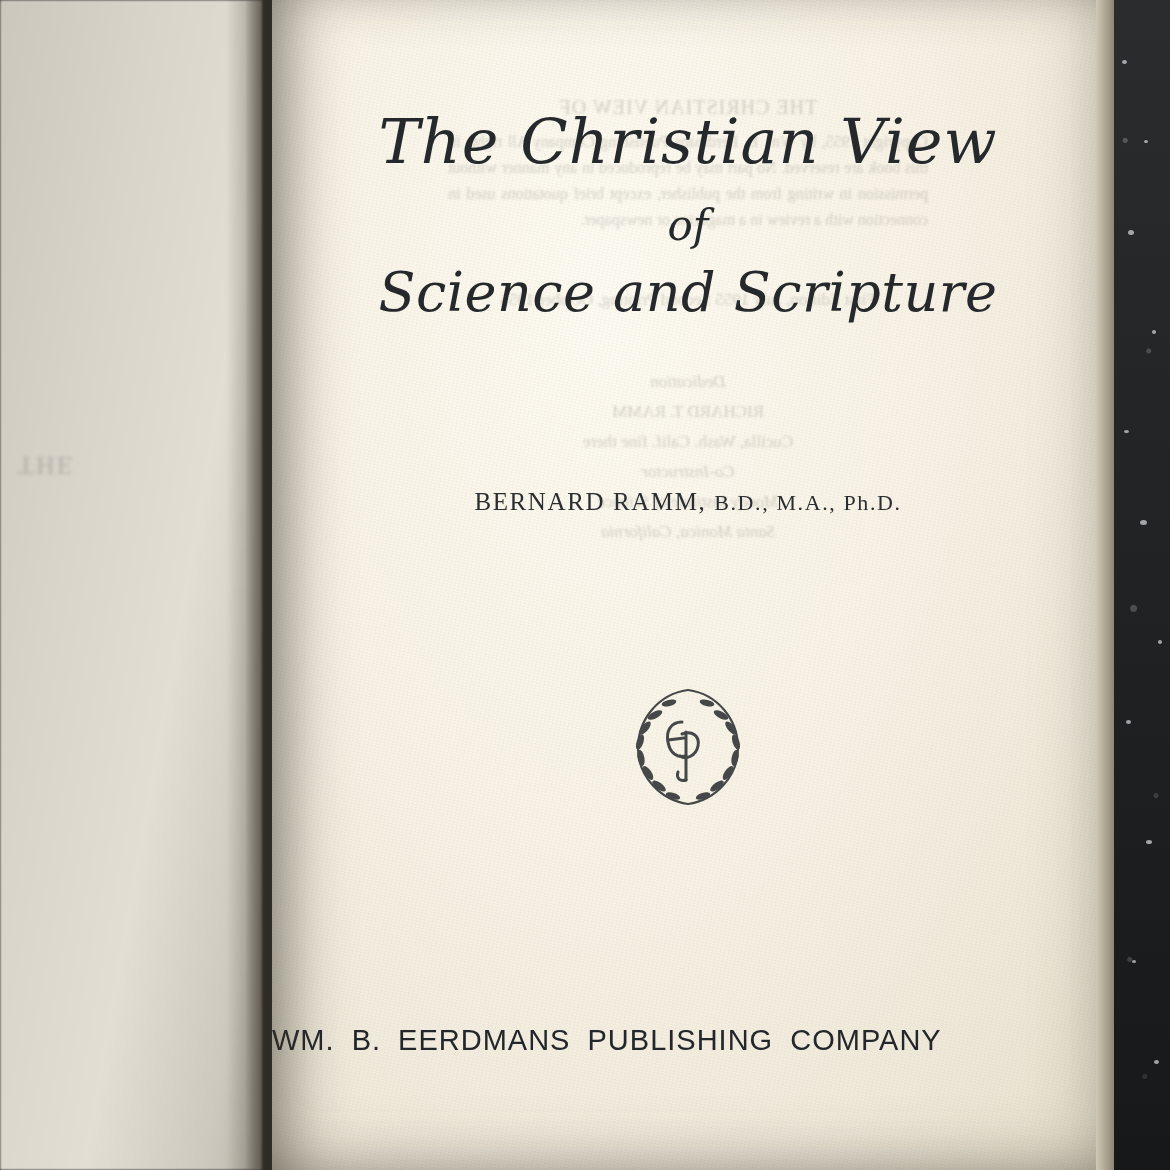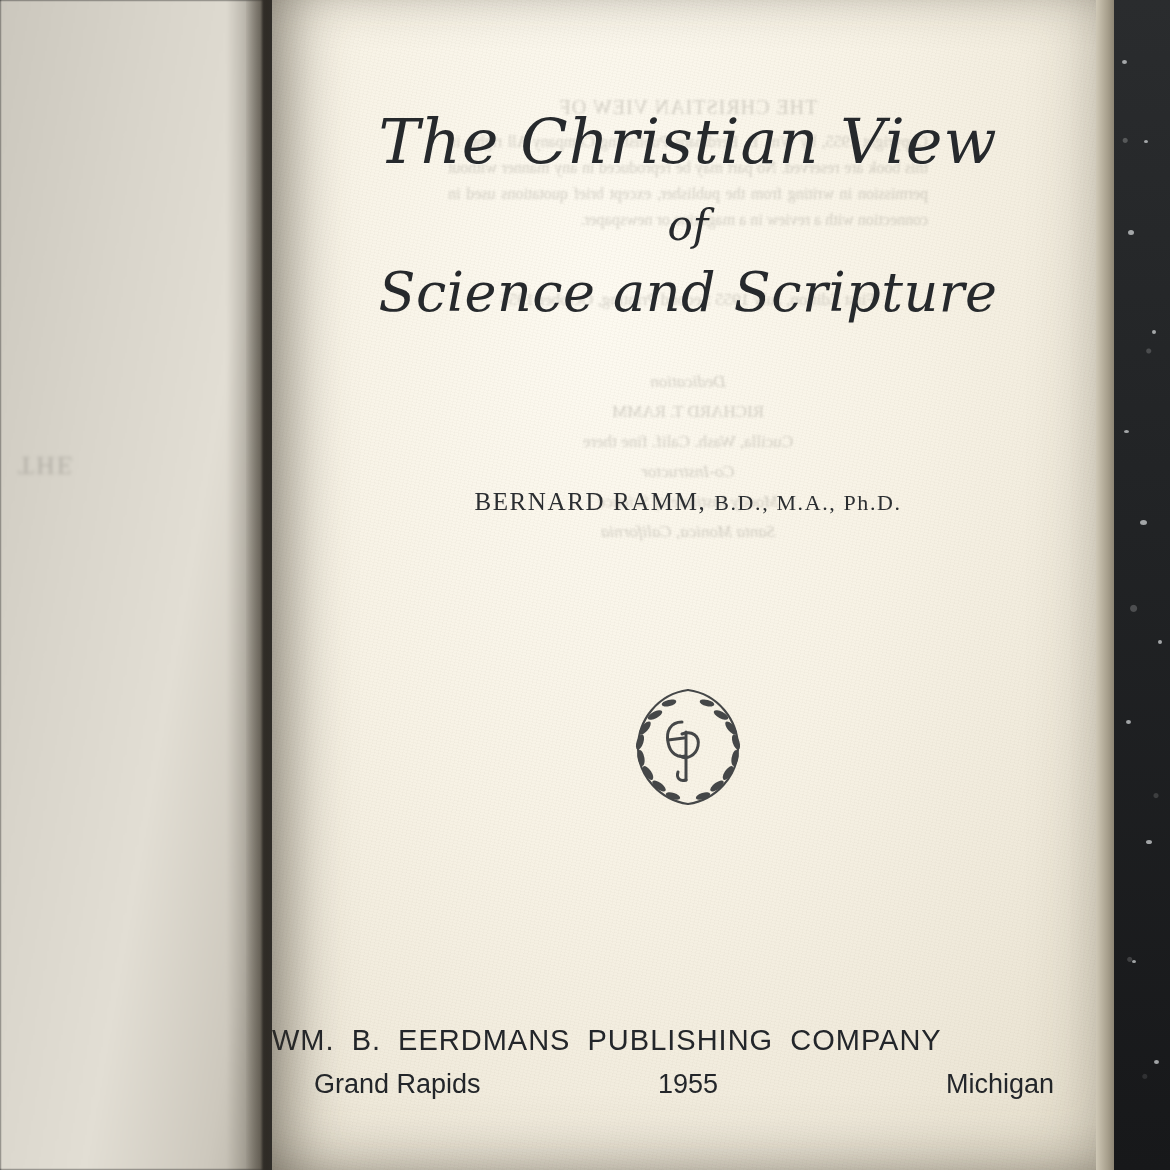--- a/index.html
+++ b/index.html
@@ -299,25 +299,20 @@
           <path d="M50 64 L66 62"></path>
           <path d="M64 58 C74 54 82 60 80 70 C78 80 68 84 62 80"></path>
           <path d="M68 56 L68 104"></path>
           <path d="M68 104 C62 106 58 102 60 96"></path>
         </g>
       </svg>
     </div>
 
     <div class="imprint">
       <div class="pub">WM.  B.  EERDMANS  PUBLISHING  COMPANY</div>
-      <div class="row2">
-        <span class="city-left">Grand Rapids</span>
-        <span class="year">1955</span>
-        <span class="state">Michigan</span>
-      </div>
     </div>
 
     <div class="inner-shadow"></div>
   </div>
 
   <div class="fore-edge"></div>
 
   <div class="surface">
     <div class="flake" style="left:8px;  top:60px;  width:5px; height:4px;"></div>
     <div class="flake" style="left:30px; top:140px; width:4px; height:3px;"></div>

